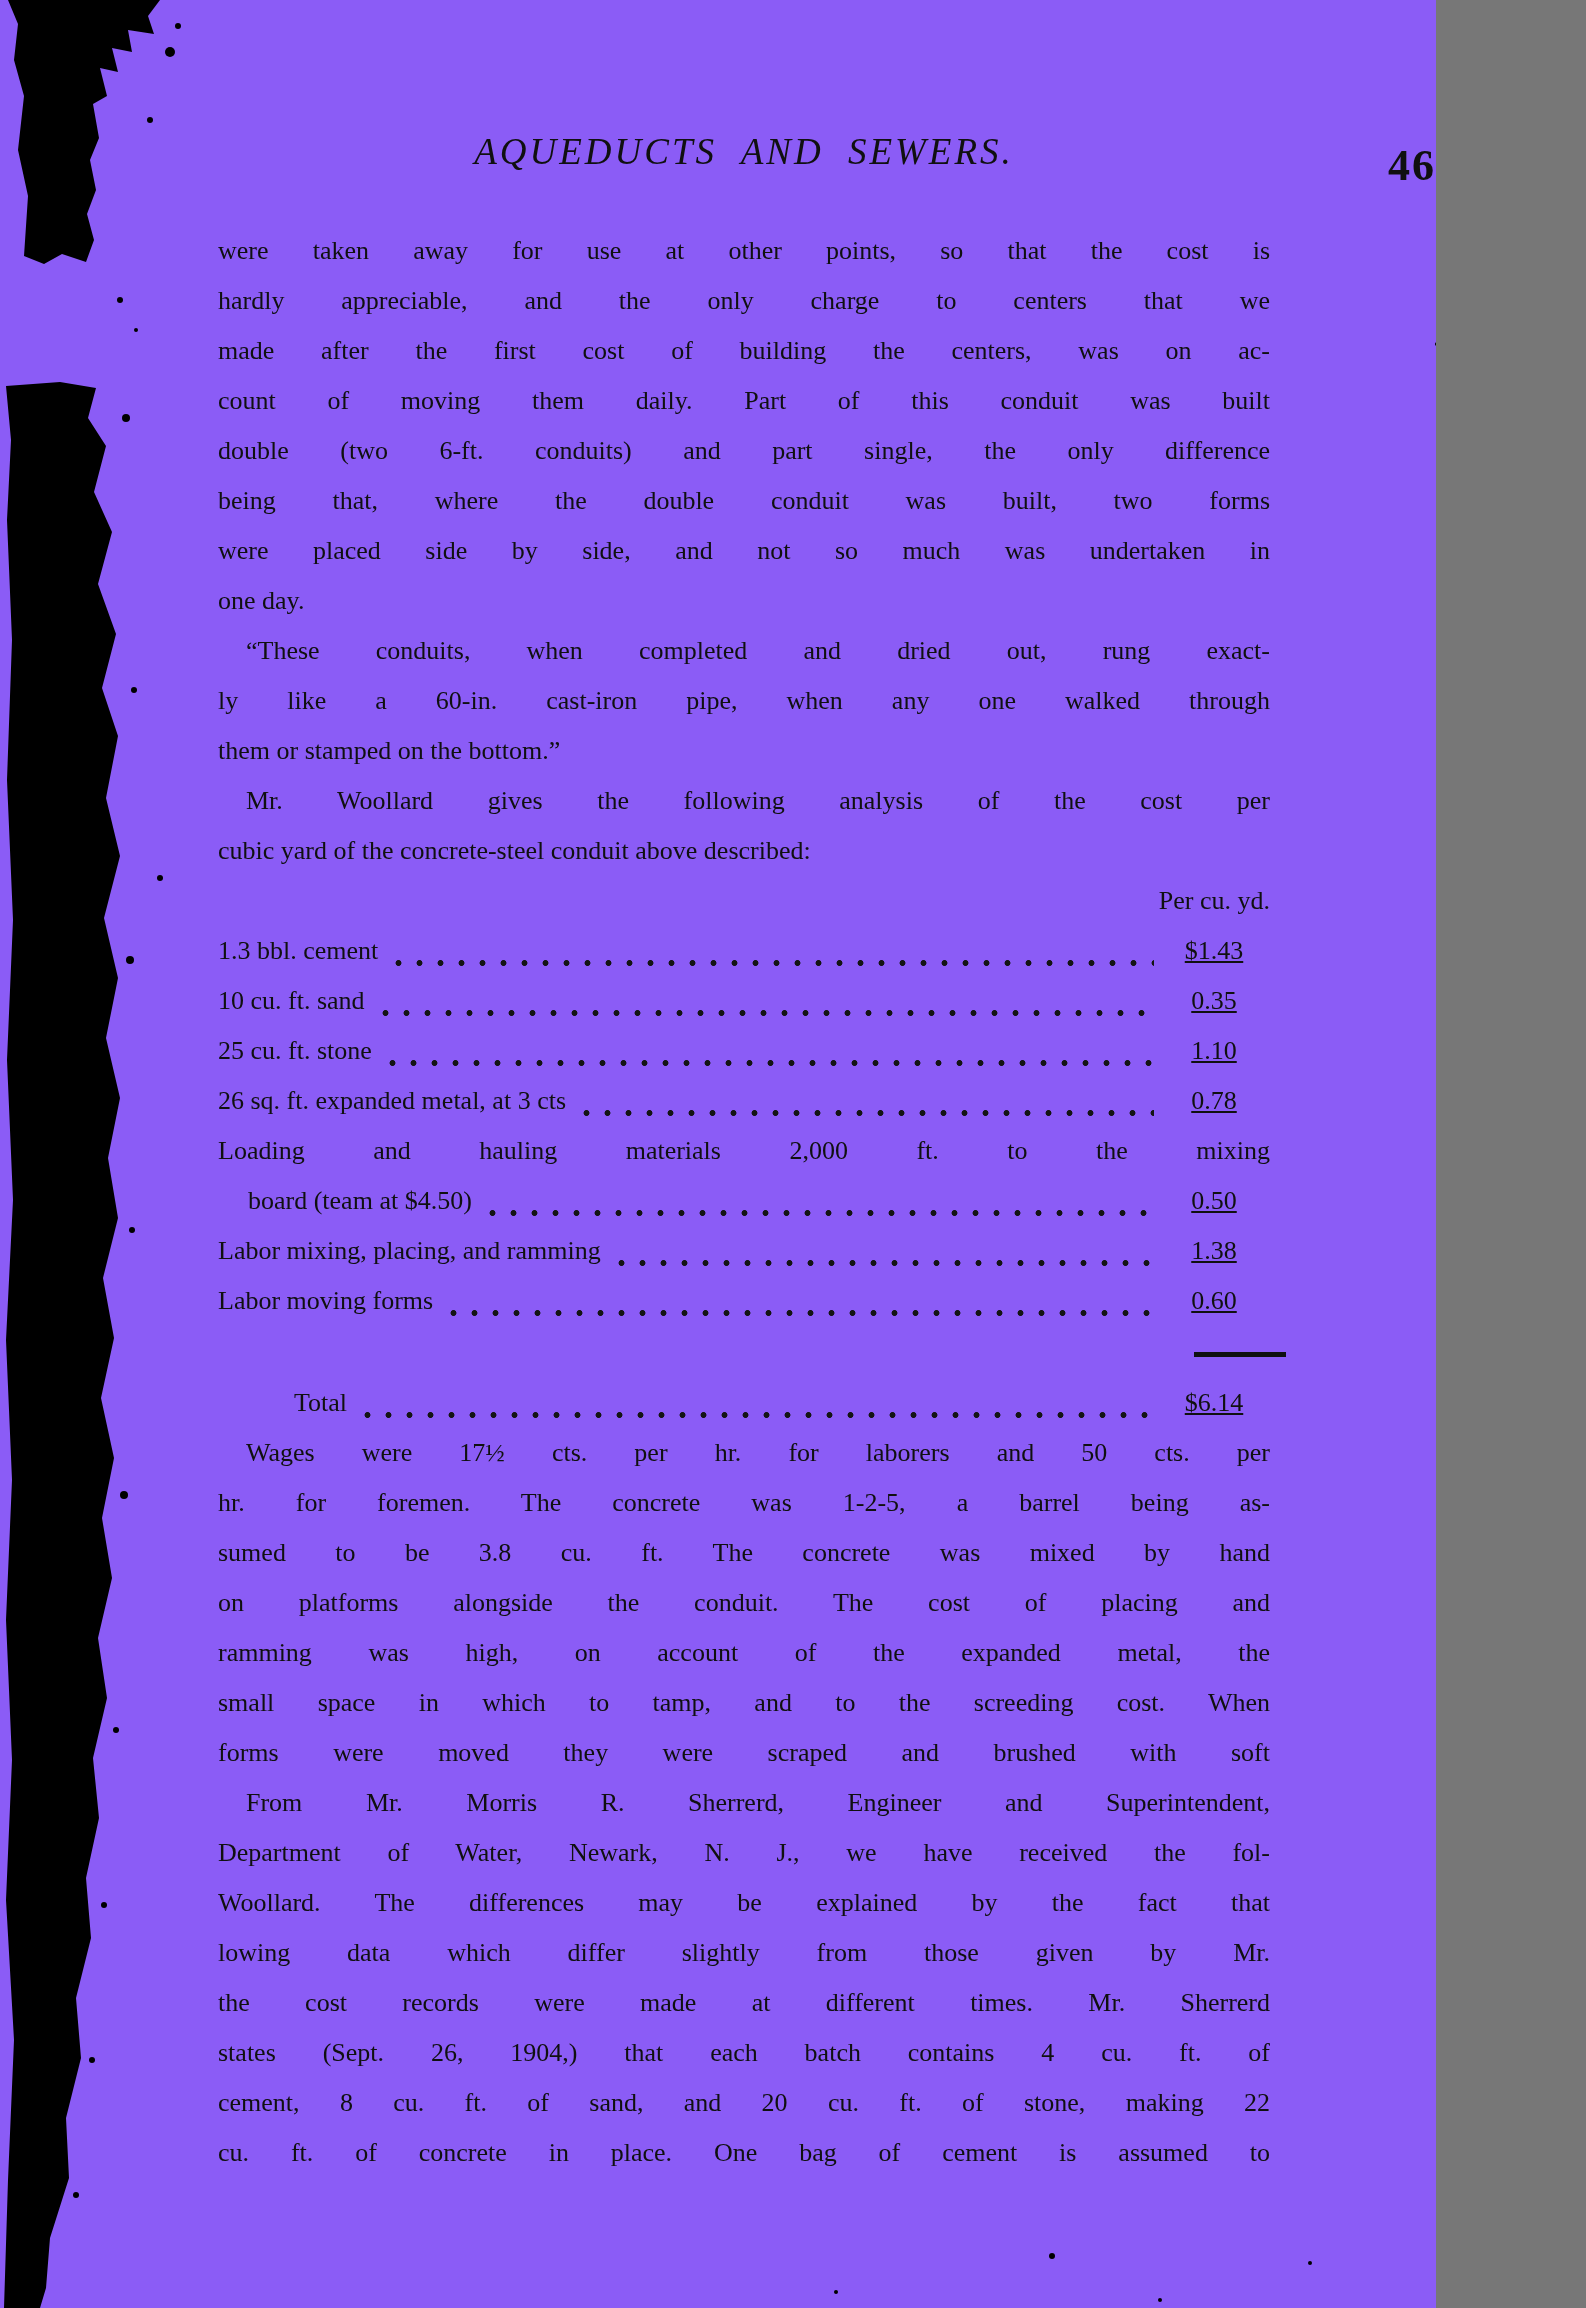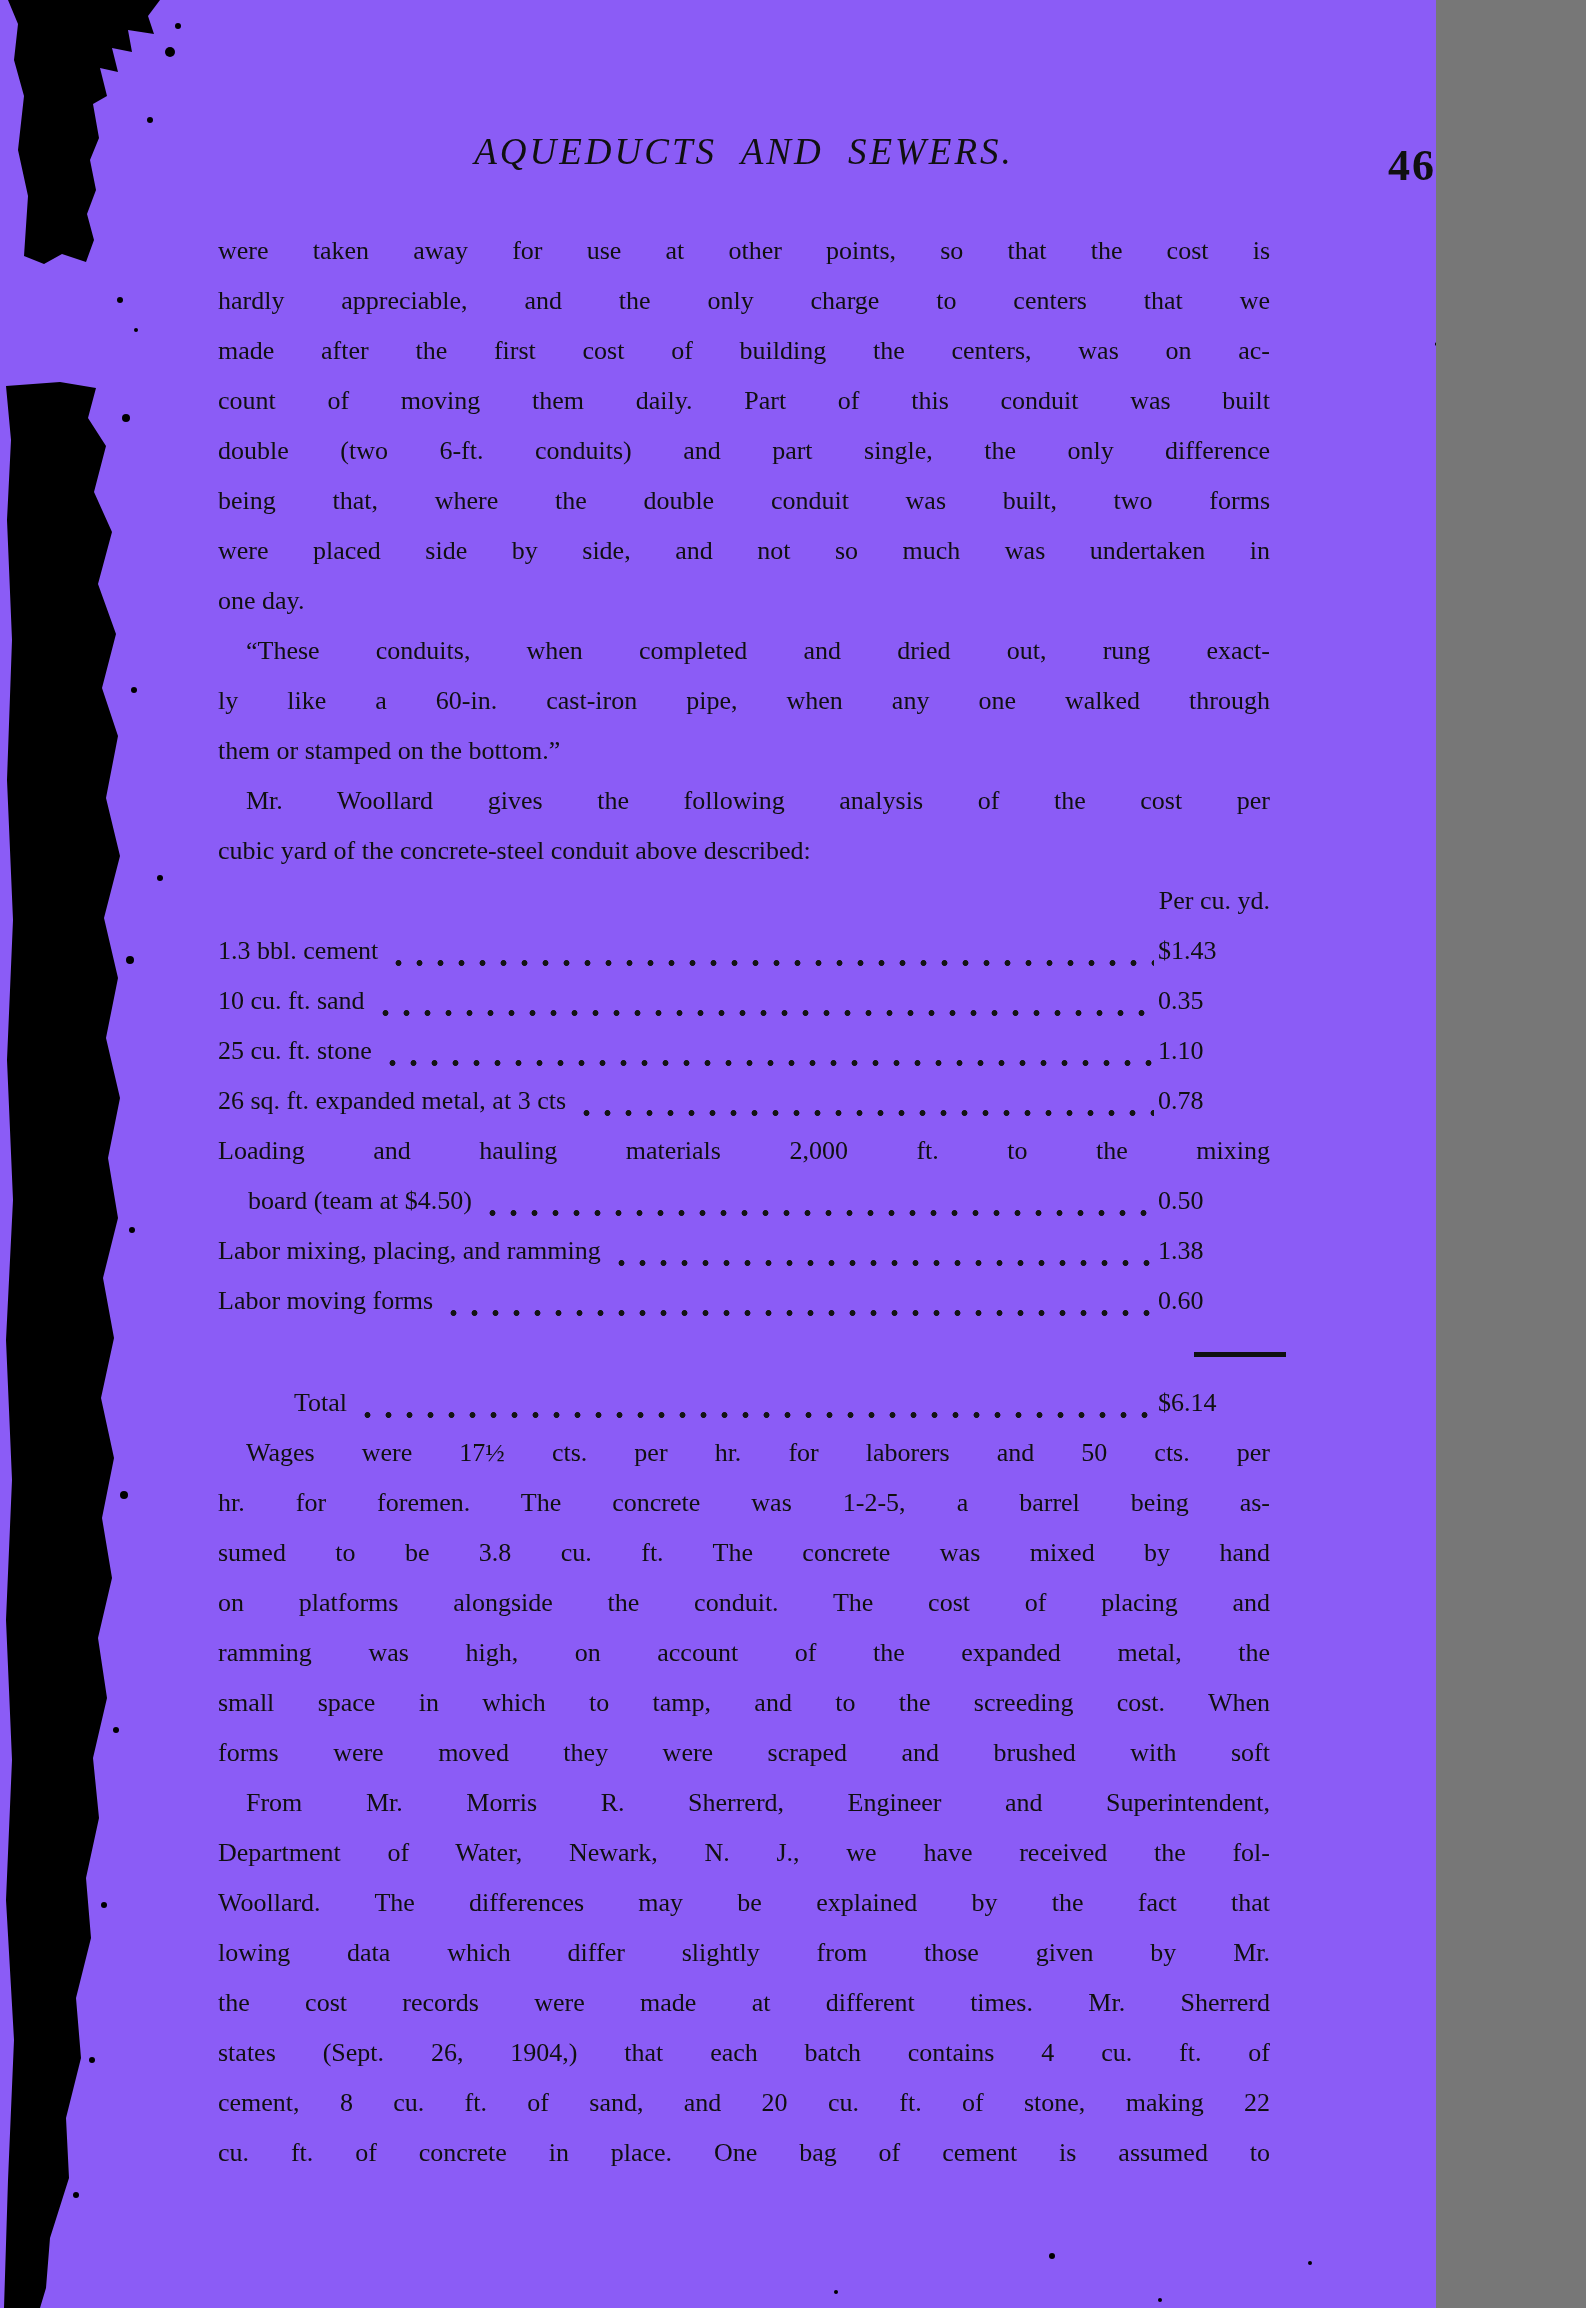--- a/index.html
+++ b/index.html
@@ -18,21 +18,21 @@
   .just{text-align:justify;text-align-last:justify;text-justify:inter-word;}
   .ind{padding-left:28px;}
   .right{text-align:right;}
   .trow{display:flex;align-items:flex-end;height:50px;}
   .trow .lbl{white-space:nowrap;}
   .leader{
     flex:1 1 auto;height:10px;margin:0 4px 8px 10px;
     background-image:radial-gradient(circle,#141414 2.6px,transparent 3.3px);
     background-size:21px 10px;background-repeat:repeat-x;background-position:0 50%;
   }
-  .val{width:112px;text-align:left;white-space:nowrap;}
+  .val{width:112px;text-align:center;white-space:nowrap;text-decoration:underline;}
   .indent-row{padding-left:30px;}
   .total-row{padding-left:76px;}
   .rule-row{display:flex;justify-content:flex-end;height:52px;}
   .sum-rule{width:92px;height:5px;background:#101010;margin-right:-16px;margin-top:26px;}
 </style>
 </head>
 <body>
 
 <div class="page">
 

